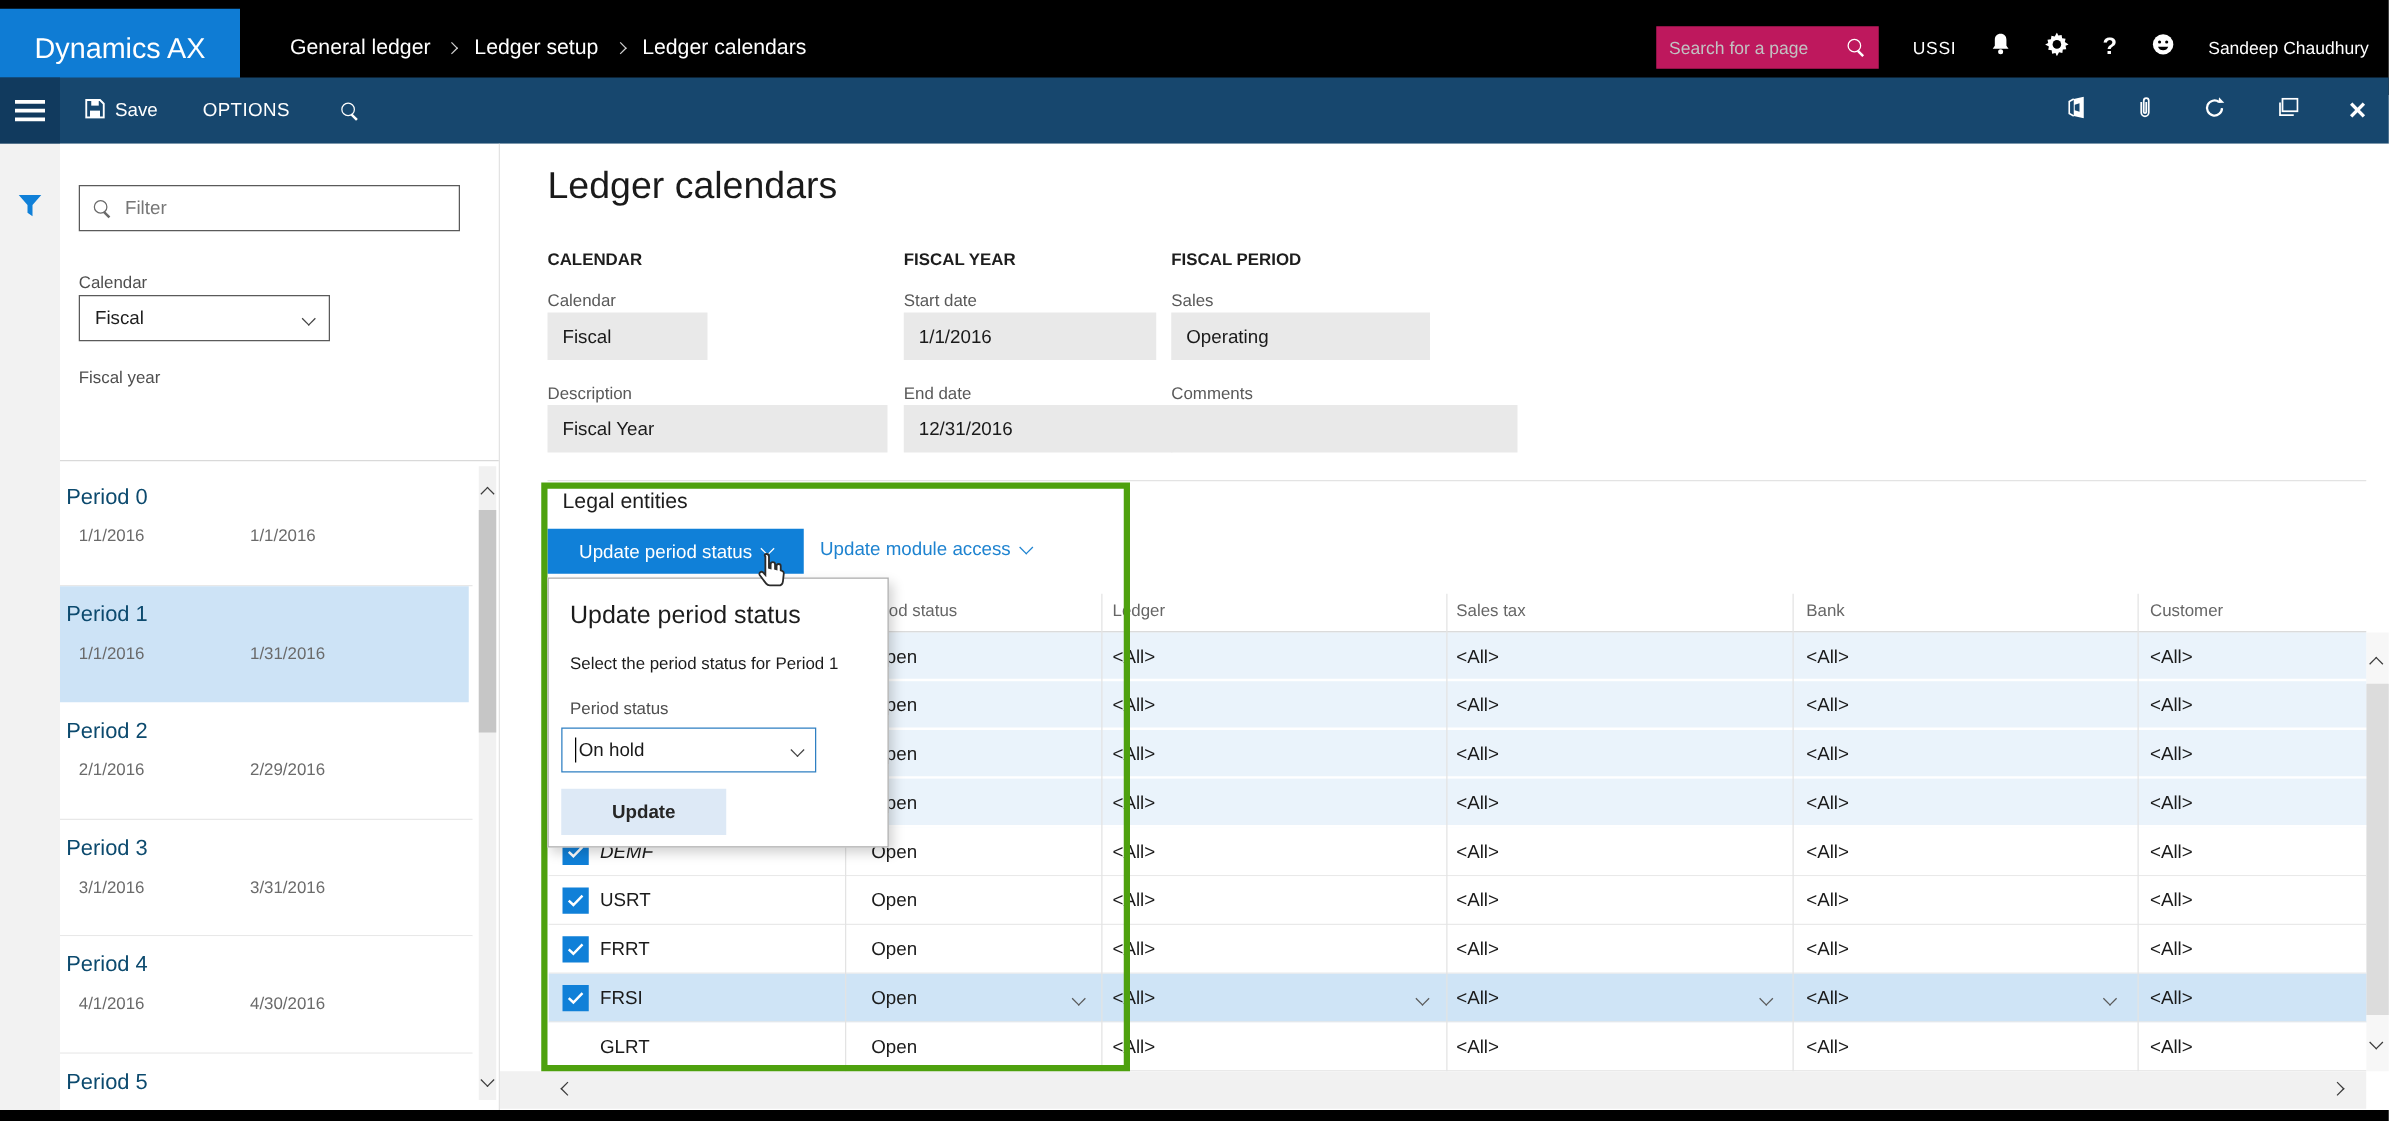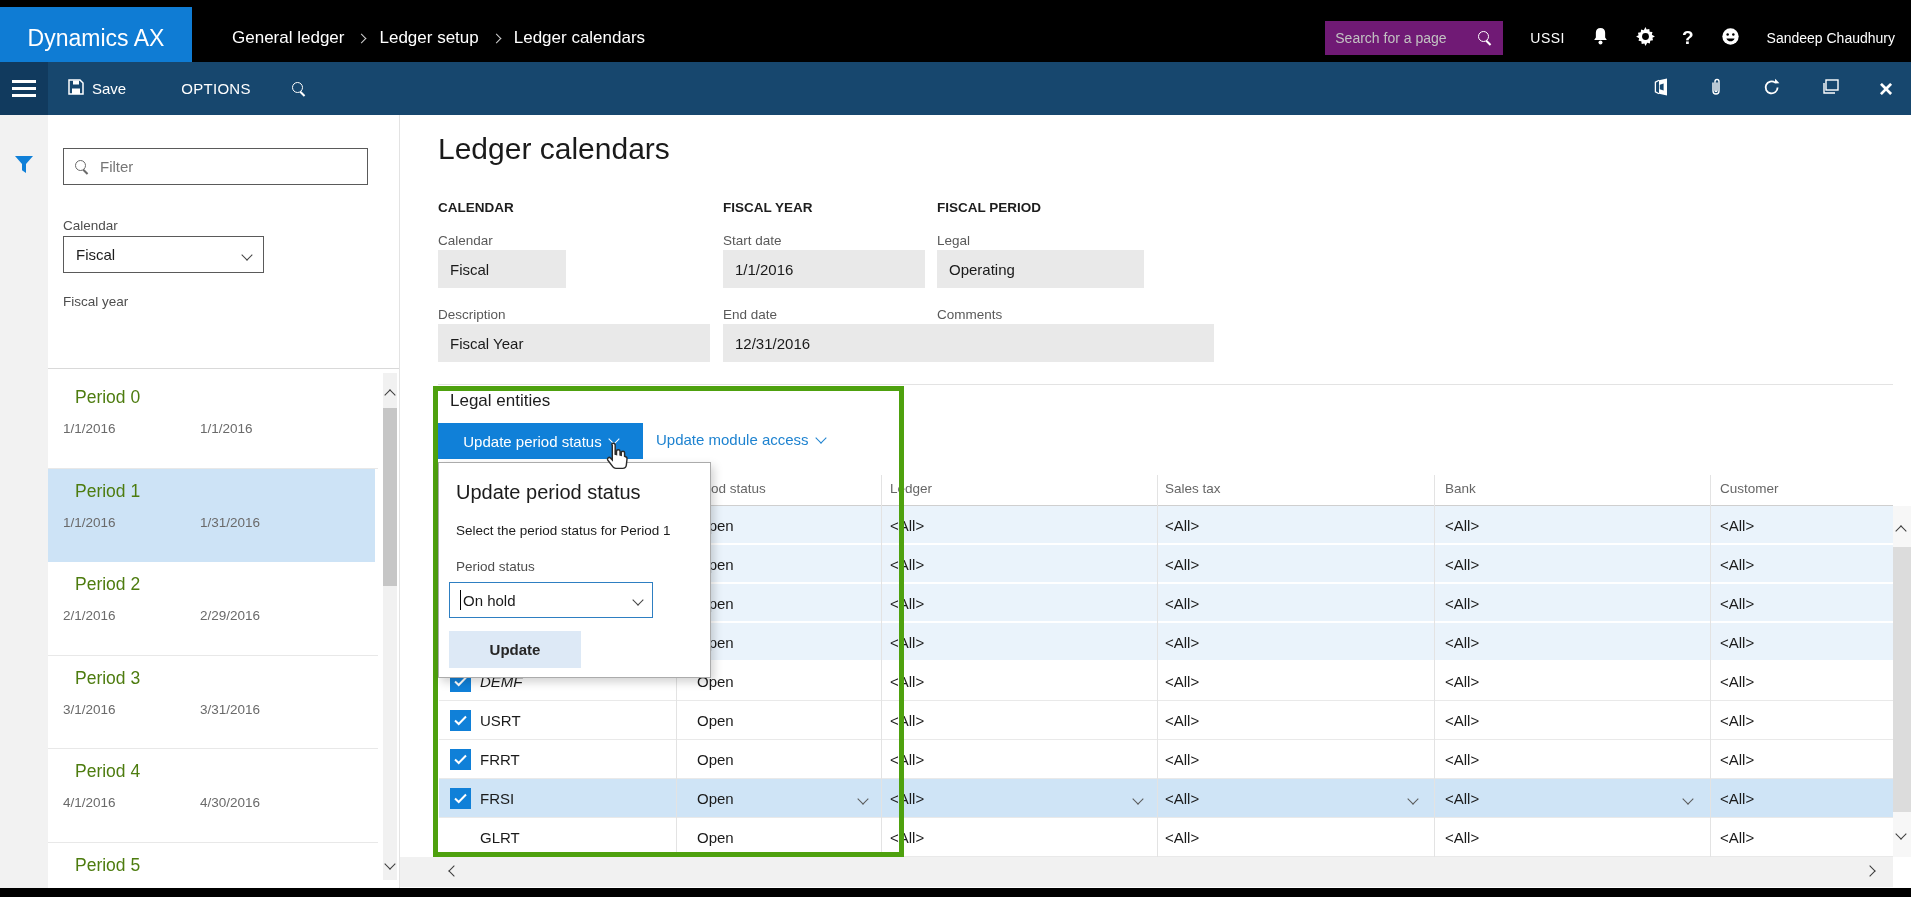--- a/index.html
+++ b/index.html
@@ -11,35 +11,35 @@
   .topbar { position:absolute; top:0; left:0; width:1911px; height:76px; background:#000;
     display:flex; align-items:center; }
   .logo { width:192px; height:62px; background:#0f7cd4; color:#fff; font-size:23px;
     display:flex; align-items:center; justify-content:center; }
   .breadcrumb { margin-left:40px; display:flex; align-items:center; gap:14px;
     color:#fff; font-size:17px; }
   .crumb-sep { width:7px; height:7px; border-right:1.6px solid #d0d0d0; border-bottom:1.6px solid #d0d0d0;
     transform:rotate(-45deg); margin-top:1px; }
   .topbar-right { margin-left:auto; display:flex; align-items:center; gap:27px;
     padding-right:16px; color:#fff; }
-  .searchbox { width:178px; height:34px; background:#701a75; display:flex; align-items:center;
+  .searchbox { width:178px; height:34px; background:#be185d; display:flex; align-items:center;
     padding:0 10px; }
   .searchbox .ph { color:#c2c2c2; font-size:14px; flex:1; }
   .company-code { font-size:14px; letter-spacing:.5px; }
   .user-name { font-size:14px;text-align:center; }
   .icon-q { font-size:19px; font-weight:bold; color:#fff; }
 
   
   .toolbar { position:absolute; top:62px; left:0; width:1911px; height:53px; background:#17476e;
     display:flex; align-items:center; color:#fff; }
   .hamburger { width:48px; height:53px; background:#113a5e; display:flex; flex-direction:column;
     align-items:center; justify-content:center; gap:4px; }
   .hamburger i { display:block; width:24px; height:3px; background:#fff; }
   .tb-save { margin-left:20px; display:flex; align-items:center; gap:8px; font-size:15px; }
-  .tb-options { margin-left:55px; font-size:15px; letter-spacing:.3px; }
+  .tb-options { margin-left:36px; font-size:15px; letter-spacing:.3px; }
   .toolbar-right { margin-left:auto; display:flex; align-items:center; gap:40px; padding-right:18px; }
   .close-x { font-size:24px; line-height:1; font-weight:bold; }
 
   
   .mag { position:relative; width:16px; height:16px; display:inline-block; }
   .mag::before { content:""; position:absolute; left:1px; top:1px; width:9px; height:9px;
     border:1.7px solid currentColor; border-radius:50%; }
   .mag::after { content:""; position:absolute; left:10px; top:10px; width:6px; height:1.8px;
     background:currentColor; transform:rotate(45deg); transform-origin:0 0; }
 
@@ -59,21 +59,21 @@
   .filter-input { position:absolute; left:15px; top:33px; width:305px; height:37px;
     border:1px solid #5a5a5a; display:flex; align-items:center; gap:10px; padding:0 10px;
     color:#767676; font-size:15px; background:#fff; }
   .side-label { position:absolute; left:15px; font-size:13.5px; color:#4e4e4e; }
   .side-select { position:absolute; left:15px; width:201px; height:37px; border:1px solid #5a5a5a;
     background:#fff; display:flex; align-items:center; padding:0 12px; font-size:15px; color:#1d1d1d; }
   .side-select .chev { margin-left:auto; color:#444; }
   .side-hr { position:absolute; left:0; width:352px; height:1px; background:#d9d9d9; }
   .period-item { position:absolute; left:0; width:330px; border-bottom:1px solid #e8e8e8; background:#fff; }
   .period-item.sel { background:#cde3f6; width:327px; border-bottom:none; }
-  .period-name { position:absolute; left:27px; top:12px; font-size:17.5px; color:#4d7c0f; }
+  .period-name { position:absolute; left:5px; top:12px; font-size:17.5px; color:#0c4a6e; }
   .period-date1 { position:absolute; left:15px; top:46px; font-size:13.5px; color:#6a6a6a; }
   .period-date2 { position:absolute; left:152px; top:46px; font-size:13.5px; color:#6a6a6a; }
   .sb-track { position:absolute; left:335px; top:258px; width:14px; height:507px; background:#f1f1f1; }
   .sb-thumb { position:absolute; left:335px; top:293px; width:14px; height:178px; background:#c6c6c6; }
   .sb-chev { position:absolute; left:338px; color:#3c3c3c; }
 
   
   .main { position:absolute; left:400px; top:115px; width:1511px; height:773px; background:#fff; }
   .page-title { position:absolute; left:38px; top:17px; font-size:30px; font-weight:300; color:#1a1a1a; }
   .grp-header { position:absolute; font-size:13.5px; font-weight:bold; color:#1d1d1d; top:85px; }
@@ -282,21 +282,21 @@
 
 <div class="main">
   <div class="page-title">Ledger calendars</div>
 
   <div class="grp-header" style="left:38px;">CALENDAR</div>
   <div class="grp-header" style="left:323px;">FISCAL YEAR</div>
   <div class="grp-header" style="left:537px;">FISCAL PERIOD</div>
 
   <div class="fld-label" style="left:38px;top:118px;">Calendar</div>
   <div class="fld-label" style="left:323px;top:118px;">Start date</div>
-  <div class="fld-label" style="left:537px;top:118px;">Legal</div>
+  <div class="fld-label" style="left:537px;top:118px;">Sales</div>
 
   <div class="fld-box" style="left:38px;top:135px;width:128px;">Fiscal</div>
   <div class="fld-box" style="left:323px;top:135px;width:202px;">1/1/2016</div>
   <div class="fld-box" style="left:537px;top:135px;width:207px;">Operating</div>
 
   <div class="fld-label" style="left:38px;top:192px;">Description</div>
   <div class="fld-label" style="left:323px;top:192px;">End date</div>
   <div class="fld-label" style="left:537px;top:192px;">Comments</div>
 
   <div class="fld-box" style="left:38px;top:209px;width:272px;">Fiscal Year</div>

